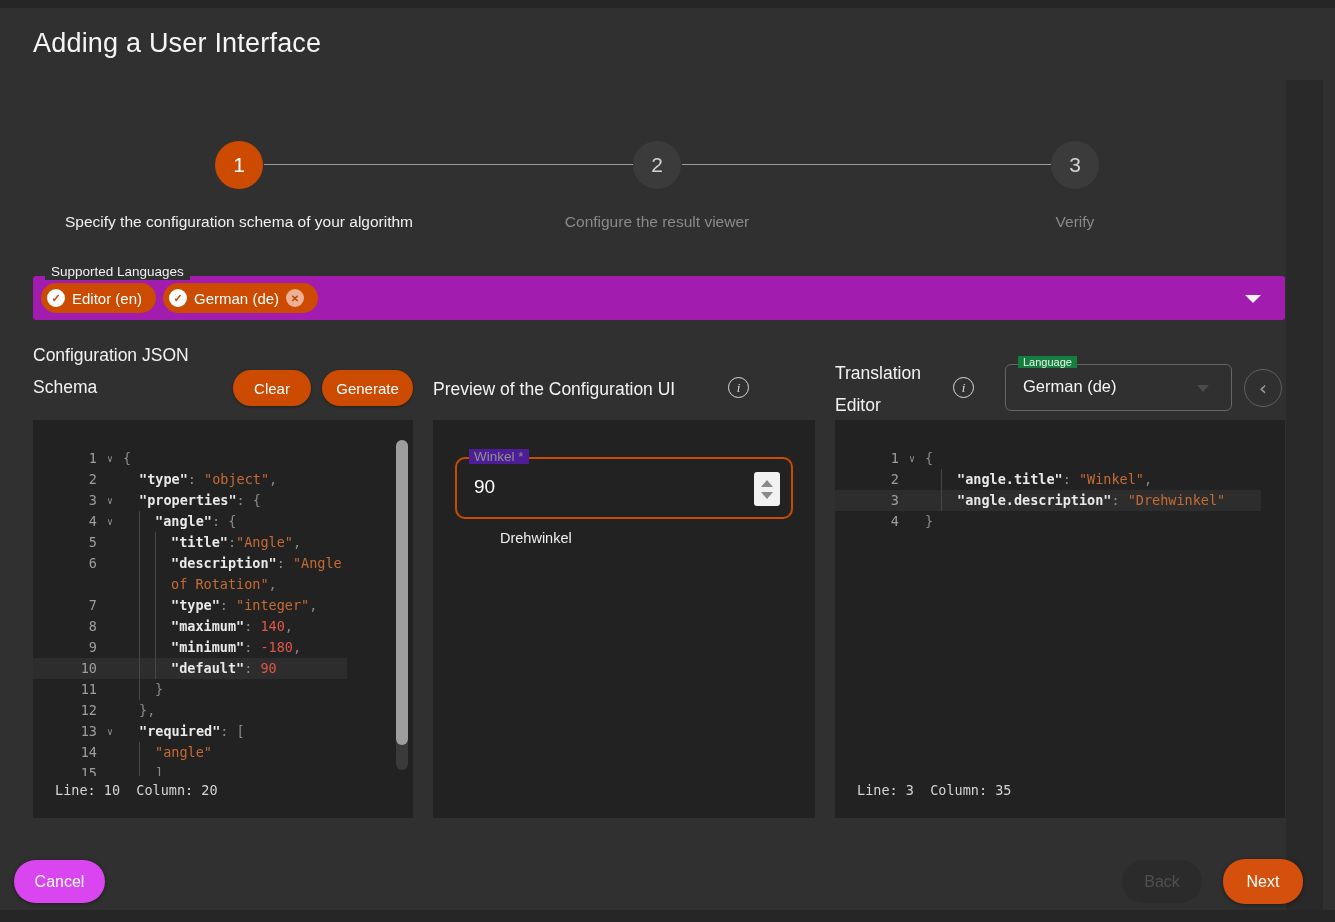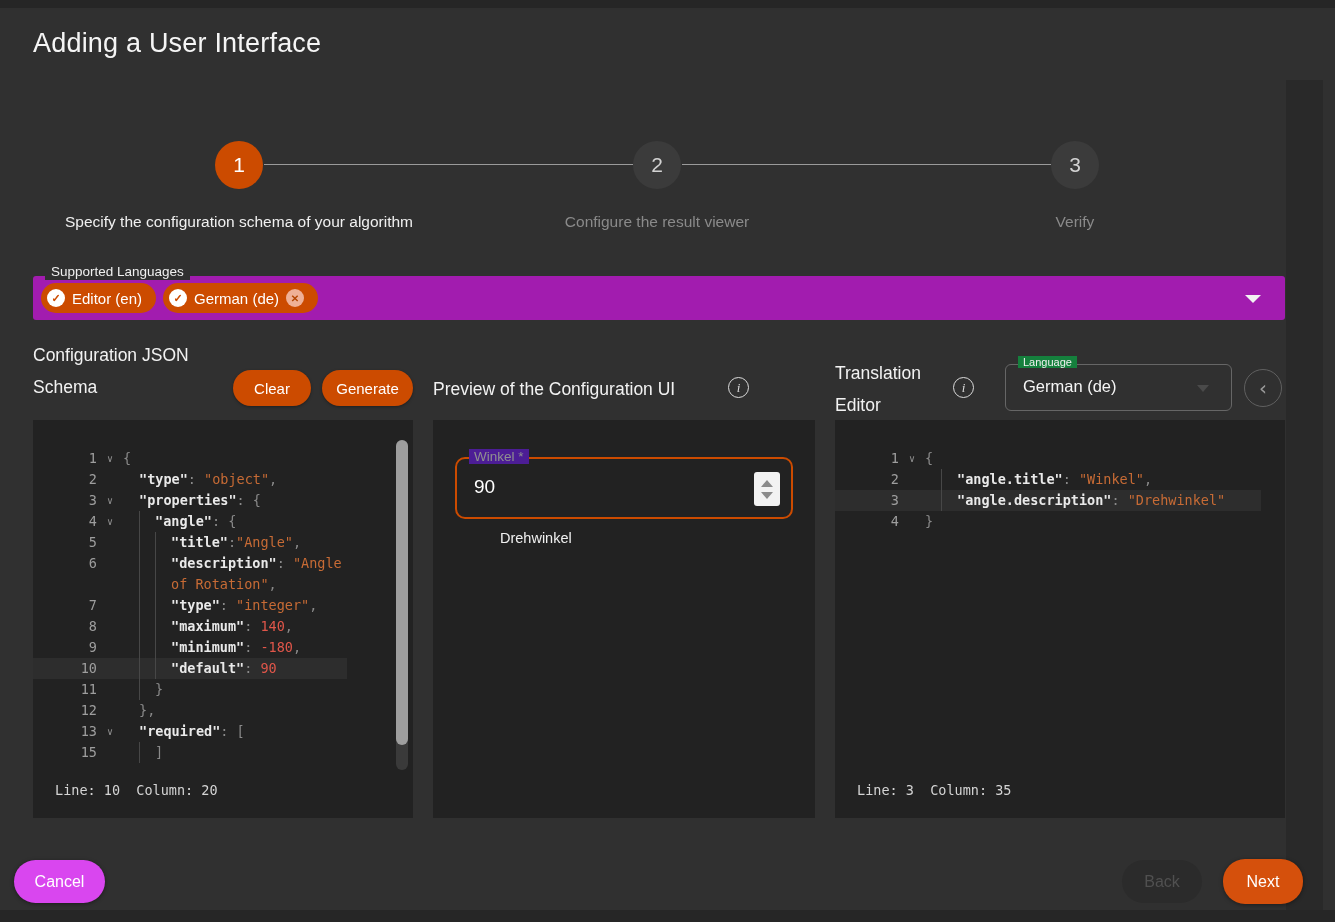--- a/index.html
+++ b/index.html
@@ -256,20 +256,27 @@
           <span class="ind"></span>
           <span class="code"><span class="tk-p">},</span></span>
         </div>
         <div class="code-row">
           <span class="ln">13</span>
           <span class="fold">∨</span>
           <span class="ind"></span>
           <span class="code"><span class="tk-k">"required"</span><span class="tk-p">: [</span></span>
         </div>
         <div class="code-row">
+          <span class="ln">14</span>
+          <span class="fold"></span>
+          <span class="ind"></span>
+          <span class="ind guide"></span>
+          <span class="code"><span class="tk-s">"angle"</span></span>
+        </div>
+        <div class="code-row">
           <span class="ln">15</span>
           <span class="fold"></span>
           <span class="ind"></span>
           <span class="ind guide"></span>
           <span class="code"><span class="tk-p">]</span></span>
         </div>
       </div>
     <div class="sb-track"></div>
     <div class="sb-thumb"></div>
     <div class="status">Line: 10  Column: 20</div>

